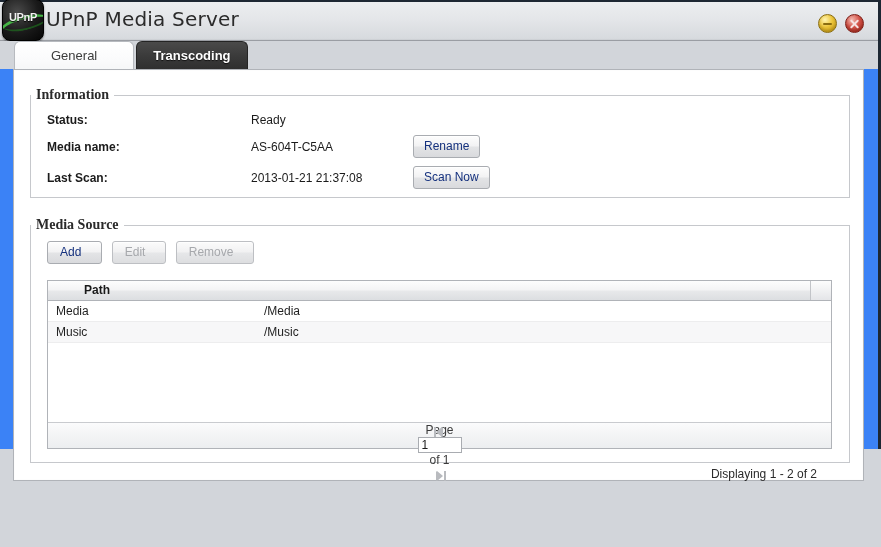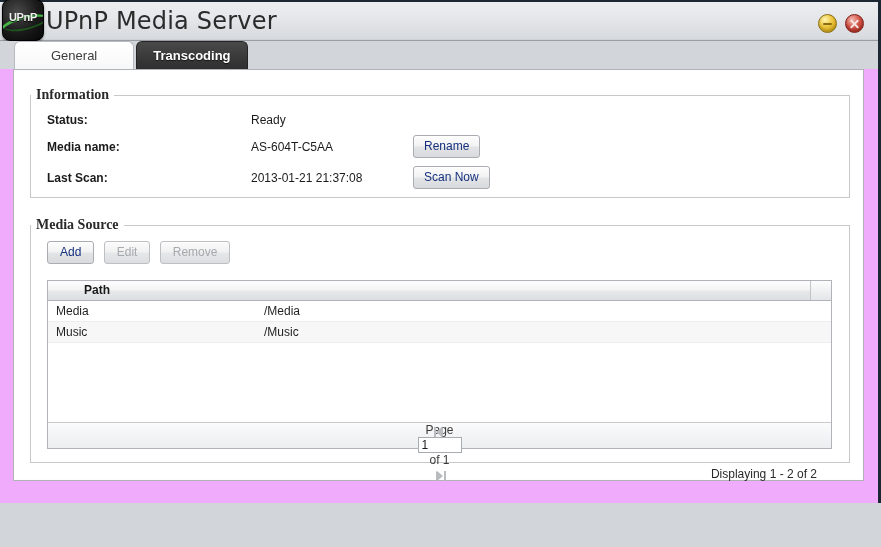--- a/index.html
+++ b/index.html
@@ -14,24 +14,24 @@
     font-family: "Liberation Sans", sans-serif;
     font-size: 12px;
     color: #1b1b1b;
     -webkit-font-smoothing: antialiased;
   }
 
   
   #window {
     position: absolute;
     left: 0; top: 0;
-    width: 881px; height: 503px;
+    width: 881px; height: 449px;
     box-sizing: border-box;
     border-right: 3px solid #1d2733;
-    background: #f0abfc;
+    background: #3b82f6;
   }
 
   
   #titlebar {
     position: relative;
     height: 41px;
     box-sizing: border-box;
     border-top: 2px solid #1d2733;
     border-bottom: 1px solid #9a9da3;
     background: linear-gradient(to bottom, #eceef0 0%, #e4e6e9 45%, #d7dade 96%, #c9ccd1 100%);
@@ -73,21 +73,21 @@
     font-size: 11px;
     font-weight: bold;
     color: #f2f2f2;
     letter-spacing: -0.3px;
     text-shadow: 0 1px 1px #000;
   }
   #title-text {
     position: absolute;
     left: 46px; top: 5px;
     font-family: "DejaVu Sans", sans-serif;
-    font-size: 24px;
+    font-size: 20px;
     font-weight: normal;
     color: #2b2b2b;
     letter-spacing: 0.2px;
     white-space: nowrap;
   }
   .win-btn {
     position: absolute;
     top: 12px;
     width: 19px; height: 19px;
     border-radius: 50%;
@@ -239,21 +239,21 @@
 
   
   #mediasource-group {
     position: absolute;
     left: 16px; top: 147px;
     width: 820px; height: 246px;
   }
   #ms-toolbar {
     margin: 8px 0 0 16px;
   }
-  #ms-toolbar .btn { margin-right: 6px; padding: 3px 12px 4px 12px; }
+  #ms-toolbar .btn { margin-right: 6px; padding: 3px 20px 4px 12px; }
 
   
   #grid {
     position: absolute;
     left: 16px; top: 47px;
     width: 785px; height: 169px;
     box-sizing: border-box;
     border: 1px solid #b0b3b8;
     background: #ffffff;
   }

